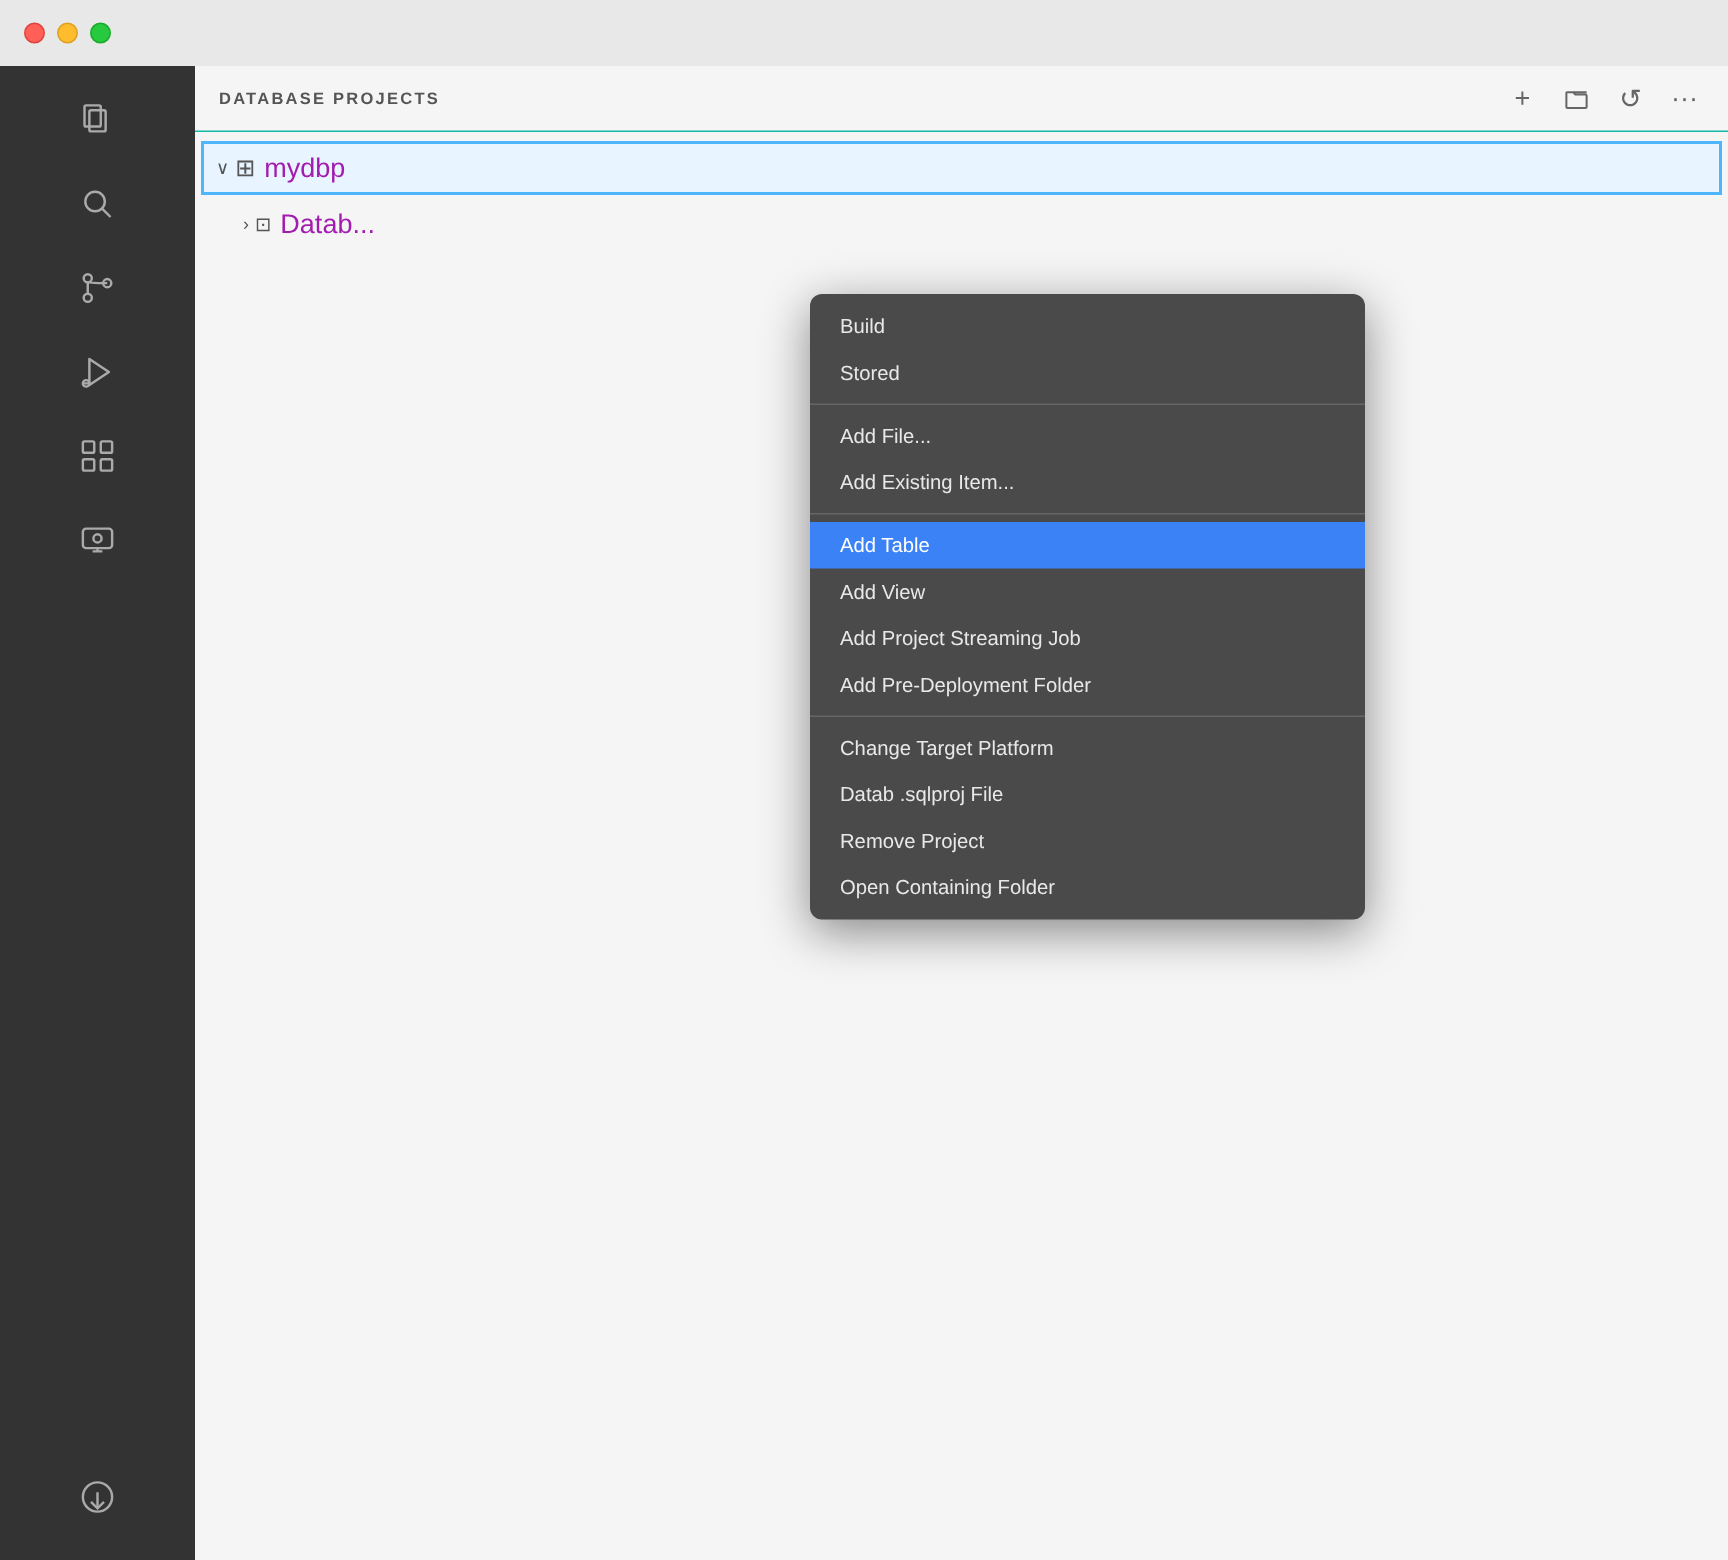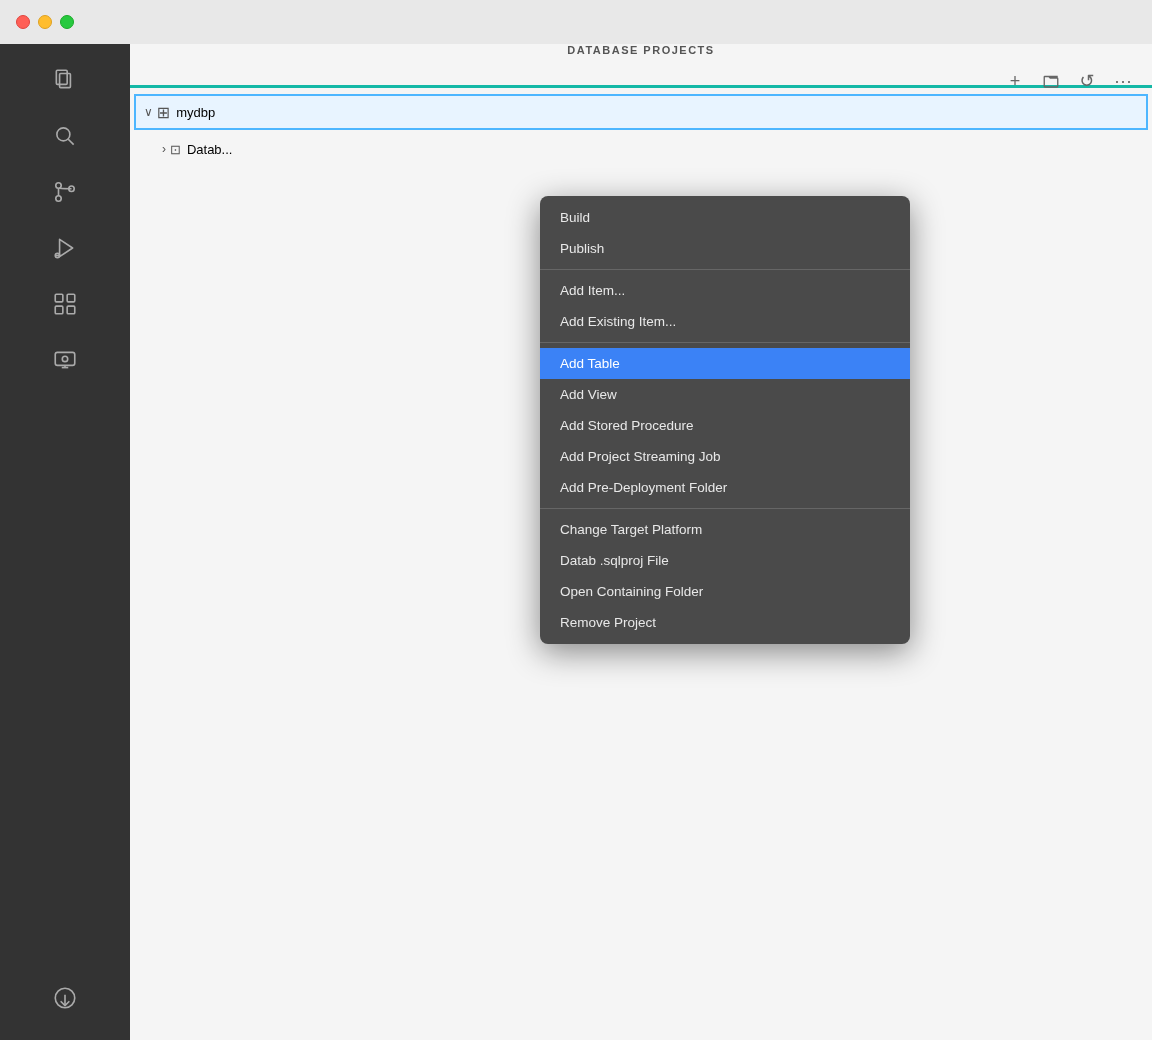--- a/index.html
+++ b/index.html
@@ -75,22 +75,21 @@
     }
 
     
     .panel-header {
       height: 44px;
       background: #f5f5f5;
       display: flex;
       align-items: center;
       padding: 0 16px;
       gap: 12px;
-      border-bottom: 3px solid #14b8a6;
-      flex-direction: column;
+      border-bottom: 1px solid #14b8a6;
     }
     .panel-title {
       font-size: 11px;
       font-weight: 700;
       letter-spacing: 1.5px;
       color: #555555;
       text-transform: uppercase;
     }
     .panel-actions {
       display: flex;
@@ -128,22 +127,22 @@
       font-size: 12px;
       color: #555;
       margin-right: 4px;
     }
     .tree-icon {
       font-size: 16px;
       margin-right: 6px;
       color: #555;
     }
     .tree-label {
-      font-size: 13px;
-      color: #000000;
+      font-size: 18px;
+      color: #a21caf;
     }
     .tree-sub-item {
       display: flex;
       align-items: center;
       height: 34px;
       padding: 0 8px 0 32px;
       cursor: pointer;
     }
 
     
@@ -271,31 +270,30 @@
       </div>
       <div class="tree-sub-item">
         <span class="tree-chevron" style="margin-right:4px;">›</span>
         <span class="tree-icon" style="font-size:13px; margin-right:6px;">⊡</span>
         <span class="tree-label">Datab...</span>
       </div>
     </div>
 
     <div class="context-menu" id="context-menu">
     <div class="menu-item">Build</div>
-        <div class="menu-item">Publish</div>
+        <div class="menu-item">Stored</div>
         <div class="menu-divider"></div>
-        <div class="menu-item">Add Item...</div>
+        <div class="menu-item">Add File...</div>
         <div class="menu-item">Add Existing Item...</div>
         <div class="menu-divider"></div>
         <div class="menu-item highlighted">Add Table</div>
         <div class="menu-item">Add View</div>
-        <div class="menu-item">Add Stored Procedure</div>
         <div class="menu-item">Add Project Streaming Job</div>
         <div class="menu-item">Add Pre-Deployment Folder</div>
         <div class="menu-divider"></div>
         <div class="menu-item">Change Target Platform</div>
         <div class="menu-item">Datab .sqlproj File</div>
+        <div class="menu-item">Remove Project</div>
         <div class="menu-item">Open Containing Folder</div>
-        <div class="menu-item">Remove Project</div>
       </div>
 
   </div>
 </div>
 
 </body></html>

